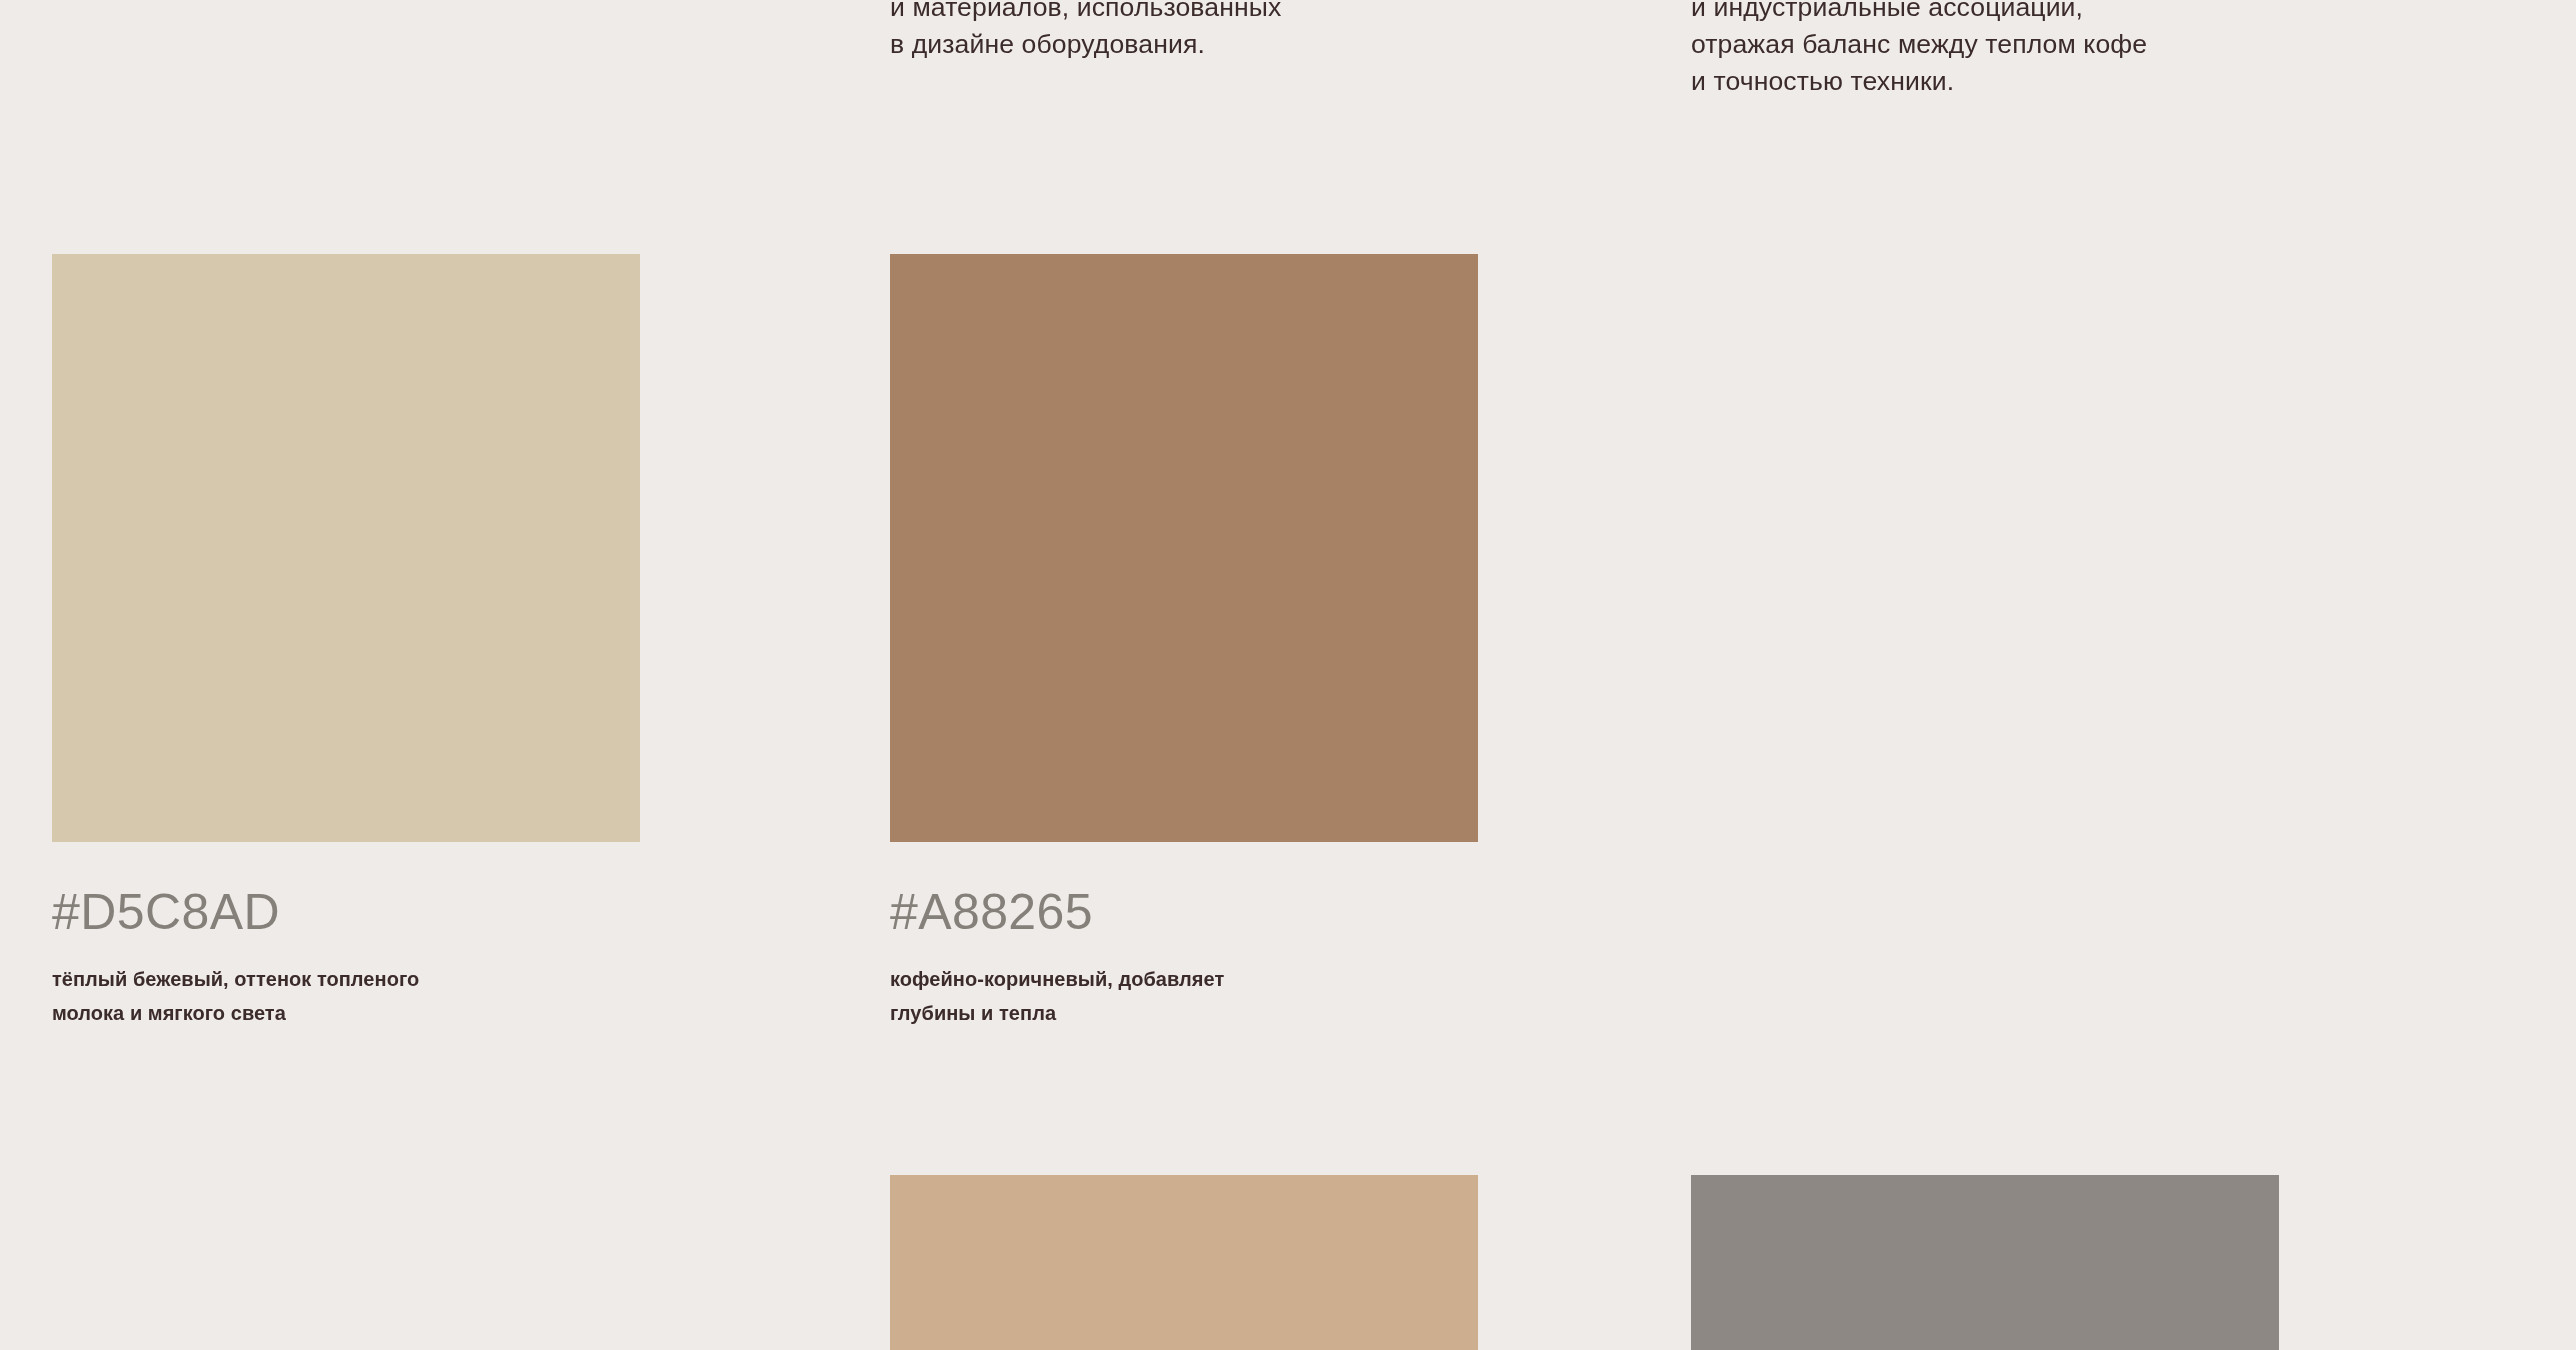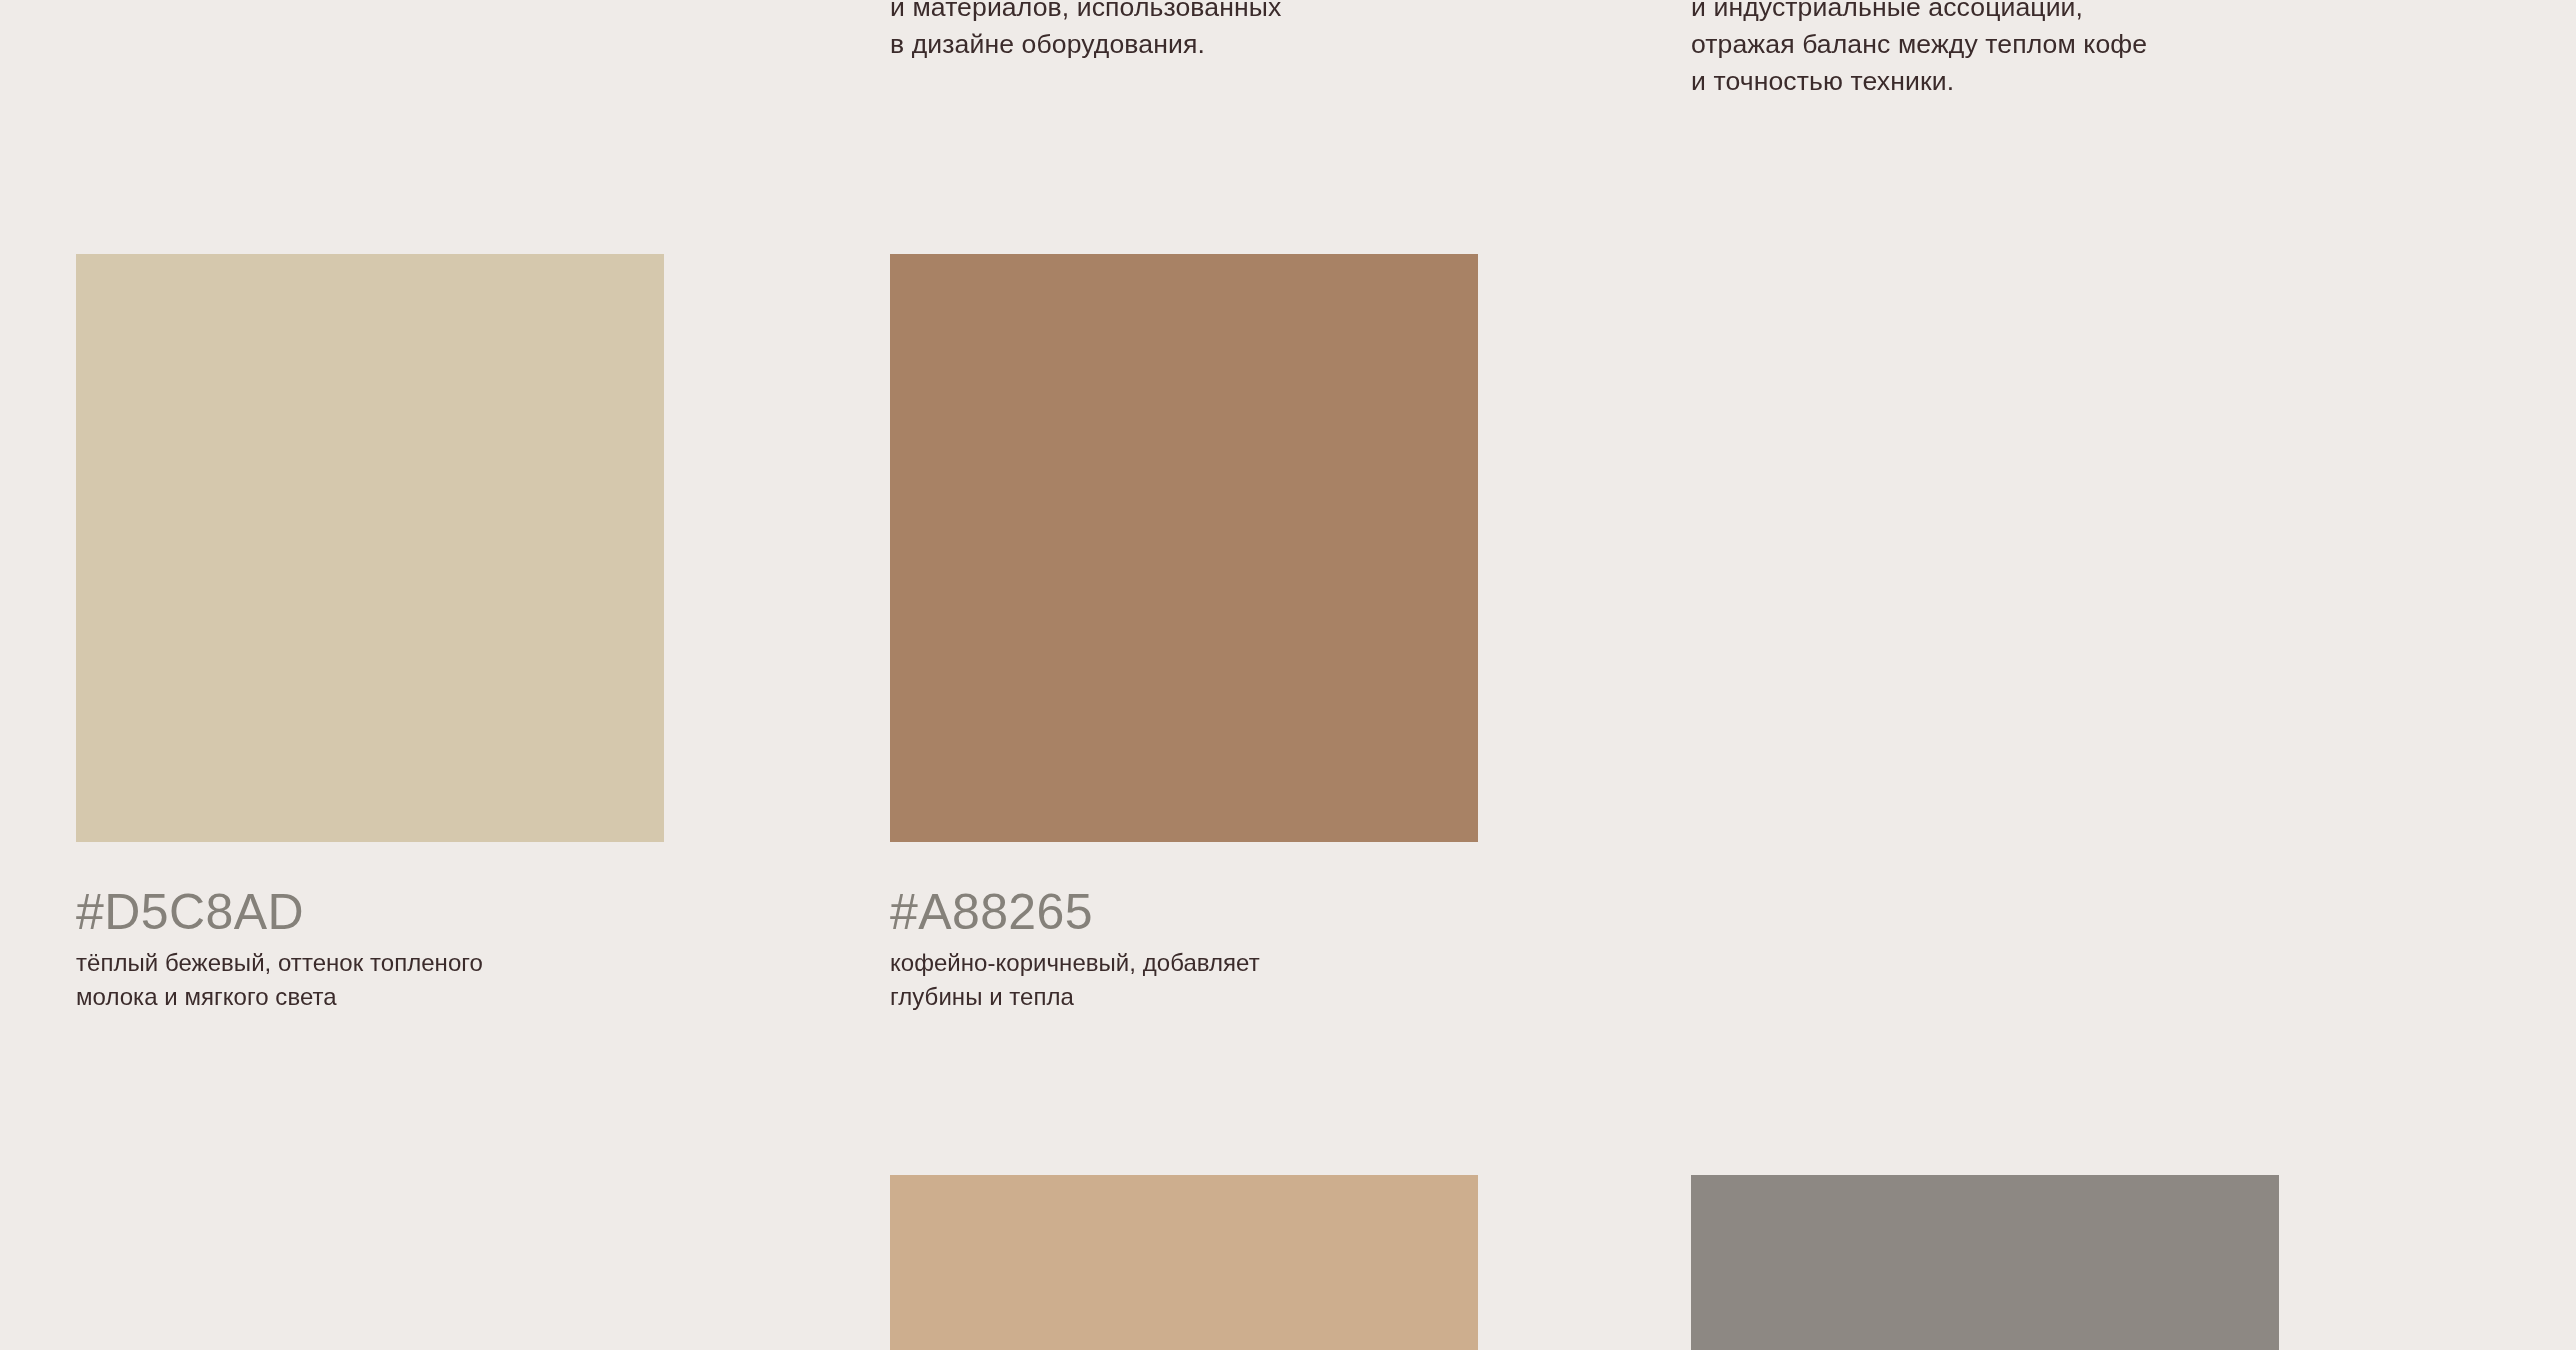--- a/index.html
+++ b/index.html
@@ -17,21 +17,21 @@
   }
 
   .page {
     position: relative;
     width: 2576px;
     height: 1180px;
     background: #EFEBE8;
   }
 
   
-  .col-1 { left: 76px; }
+  .col-1 { left: 52px; }
   .col-2 { left: 890px; }
   .col-3 { left: 1691px; }
 
   
   .intro-row {
     position: absolute;
     top: 0;
     left: 0;
     width: 2576px;
     height: 121px;
@@ -61,26 +61,27 @@
   .swatch-hex {
     font-size: 50px;
     line-height: 50px;
     font-weight: 400;
     color: #85817A;
     letter-spacing: 0.4px;
     margin-top: 45px;
     white-space: nowrap;
   }
   .swatch-desc {
-    margin-top: 9px;
-    font-size: 24px;
+    margin-top: 25px;
+    font-size: 20px;
     line-height: 34px;
     color: #3B2B2B;
     letter-spacing: 0.04px;
     white-space: pre-line;
+    font-weight: bold;
   }
 
   
   .row-1 { top: 254px; }
 
   
   .row-2 { top: 1175px; }
   .row-2 .swatch-chip { height: 588px; }
 </style>
 </head>

